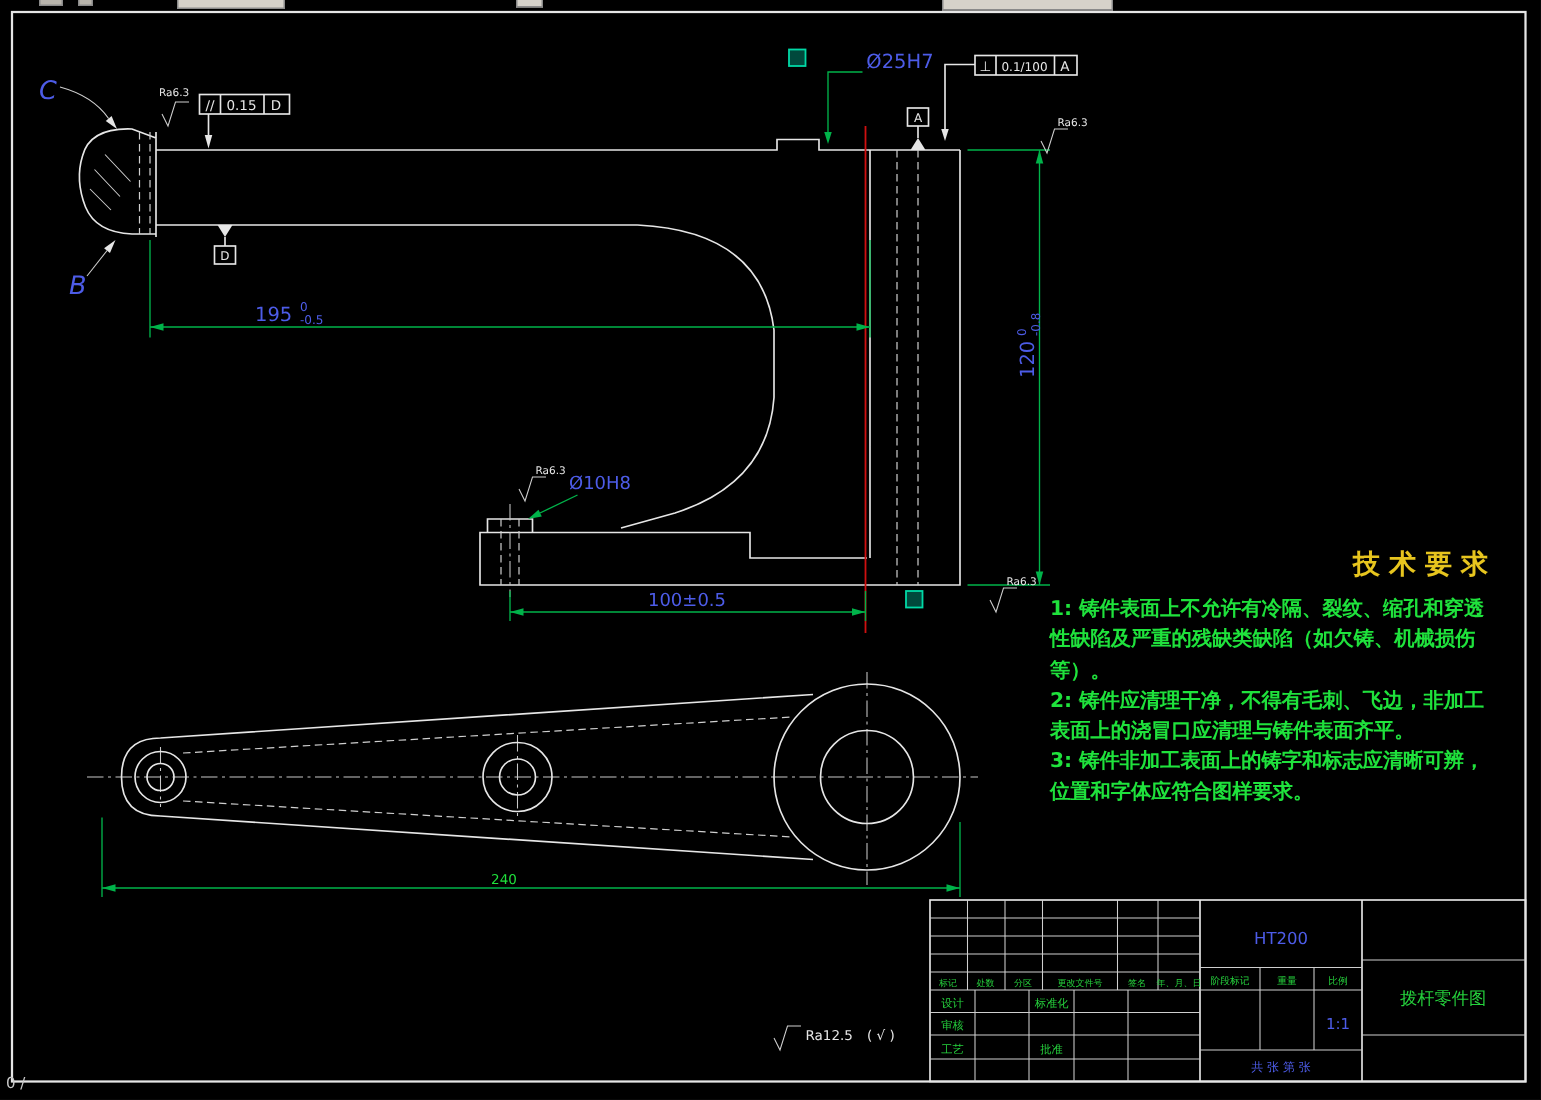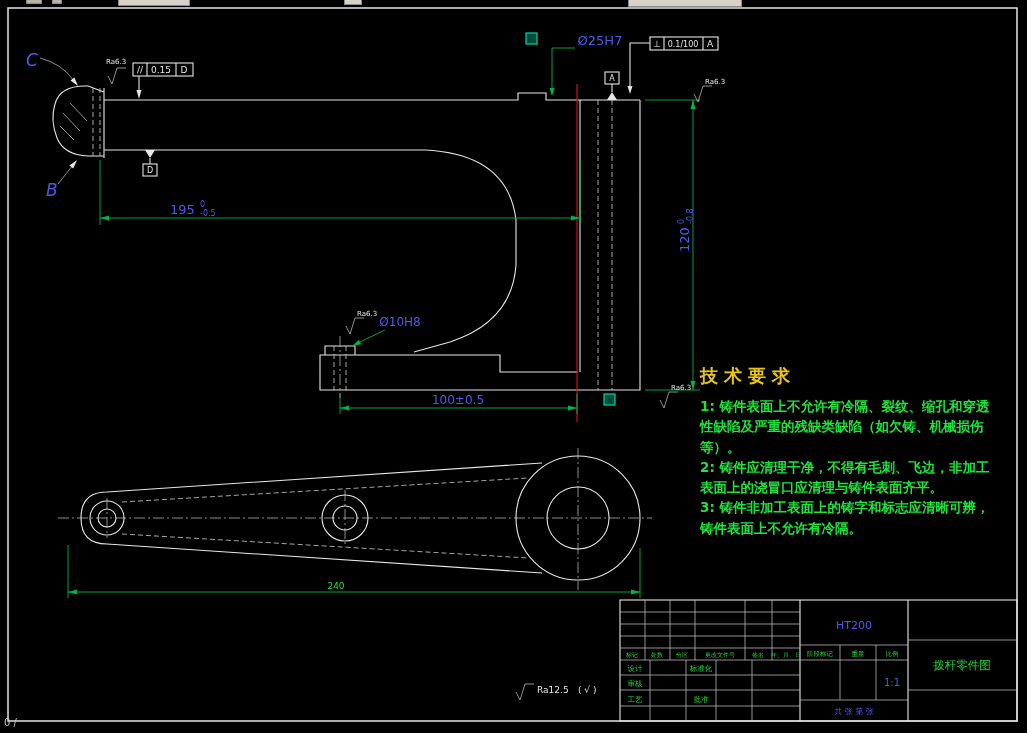--- a/index.html
+++ b/index.html
@@ -7,21 +7,21 @@
   .screen { position:relative; width:1027px; height:733px; background:#000; overflow:hidden;
             font-family:"DejaVu Sans", sans-serif; }
   .toolbar-frag { position:absolute; top:0; background:#d6d2ca; border:1px solid #8a8a8a; border-top:none; }
   .f0a { left:26px; width:16px; height:4px; background:#b8b4ac; }
   .f0b { left:52px; width:10px; height:4px; background:#b8b4ac; }
   .f1 { left:118px; width:72px; height:6px; }
   .f2 { left:344px; width:18px; height:5px; }
   .f3 { left:628px; width:114px; height:7px; }
   svg.canvas { position:absolute; left:0; top:0; }
   .techreq { position:absolute; left:700px; top:364px; width:298px; }
-  .tr-title { color:#e7c51e; font-size:18px; font-weight:bold; text-align:left; letter-spacing:6px; margin-bottom:8px; }
+  .tr-title { color:#e7c51e; font-size:18px; font-weight:bold; text-align:right; letter-spacing:6px; margin-bottom:8px; }
   .techreq p { color:#1fe23c; font-size:13.5px; line-height:1.5; font-weight:bold; }
   .statusfrag { position:absolute; left:4px; top:717px; color:#c8c8c8; font-size:10px; }
   svg text { font-family:"DejaVu Sans", sans-serif; }
   .w  { stroke:#e6e6e6; stroke-width:1.1; fill:none; }
   .wt { stroke:#cfcfcf; stroke-width:0.7; fill:none; }
   .wd { stroke:#d0d0d0; stroke-width:0.8; fill:none; stroke-dasharray:5 3; }
   .cl { stroke:#c8c8c8; stroke-width:0.7; fill:none; stroke-dasharray:11 3 2 3; }
   .g  { stroke:#00b34a; stroke-width:0.9; fill:none; }
   .gf { fill:#00b34a; }
   .r  { stroke:#cf1010; stroke-width:1.2; }
@@ -225,17 +225,17 @@
 
       <path class="wt" d="M908,640 H1017 M908,690 H1017"></path>
       <text class="tgt" x="962" y="669" font-size="11.5" text-anchor="middle">拨杆零件图</text>
     </g>
   </svg>
 
   <div class="techreq">
     <div class="tr-title">技术要求</div>
     <p>1: 铸件表面上不允许有冷隔、裂纹、缩孔和穿透性缺陷及严重的残缺类缺陷（如欠铸、机械损伤等）。</p>
     <p>2: 铸件应清理干净，不得有毛刺、飞边，非加工表面上的浇冒口应清理与铸件表面齐平。</p>
-    <p>3: 铸件非加工表面上的铸字和标志应清晰可辨，铸件表面上不允许有冷隔。</p>
+    <p>3: 铸件非加工表面上的铸字和标志应清晰可辨，位置和字体应符合图样要求。</p>
   </div>
 
   <div class="statusfrag">0 /</div>
 </div>
 
 </body></html>

